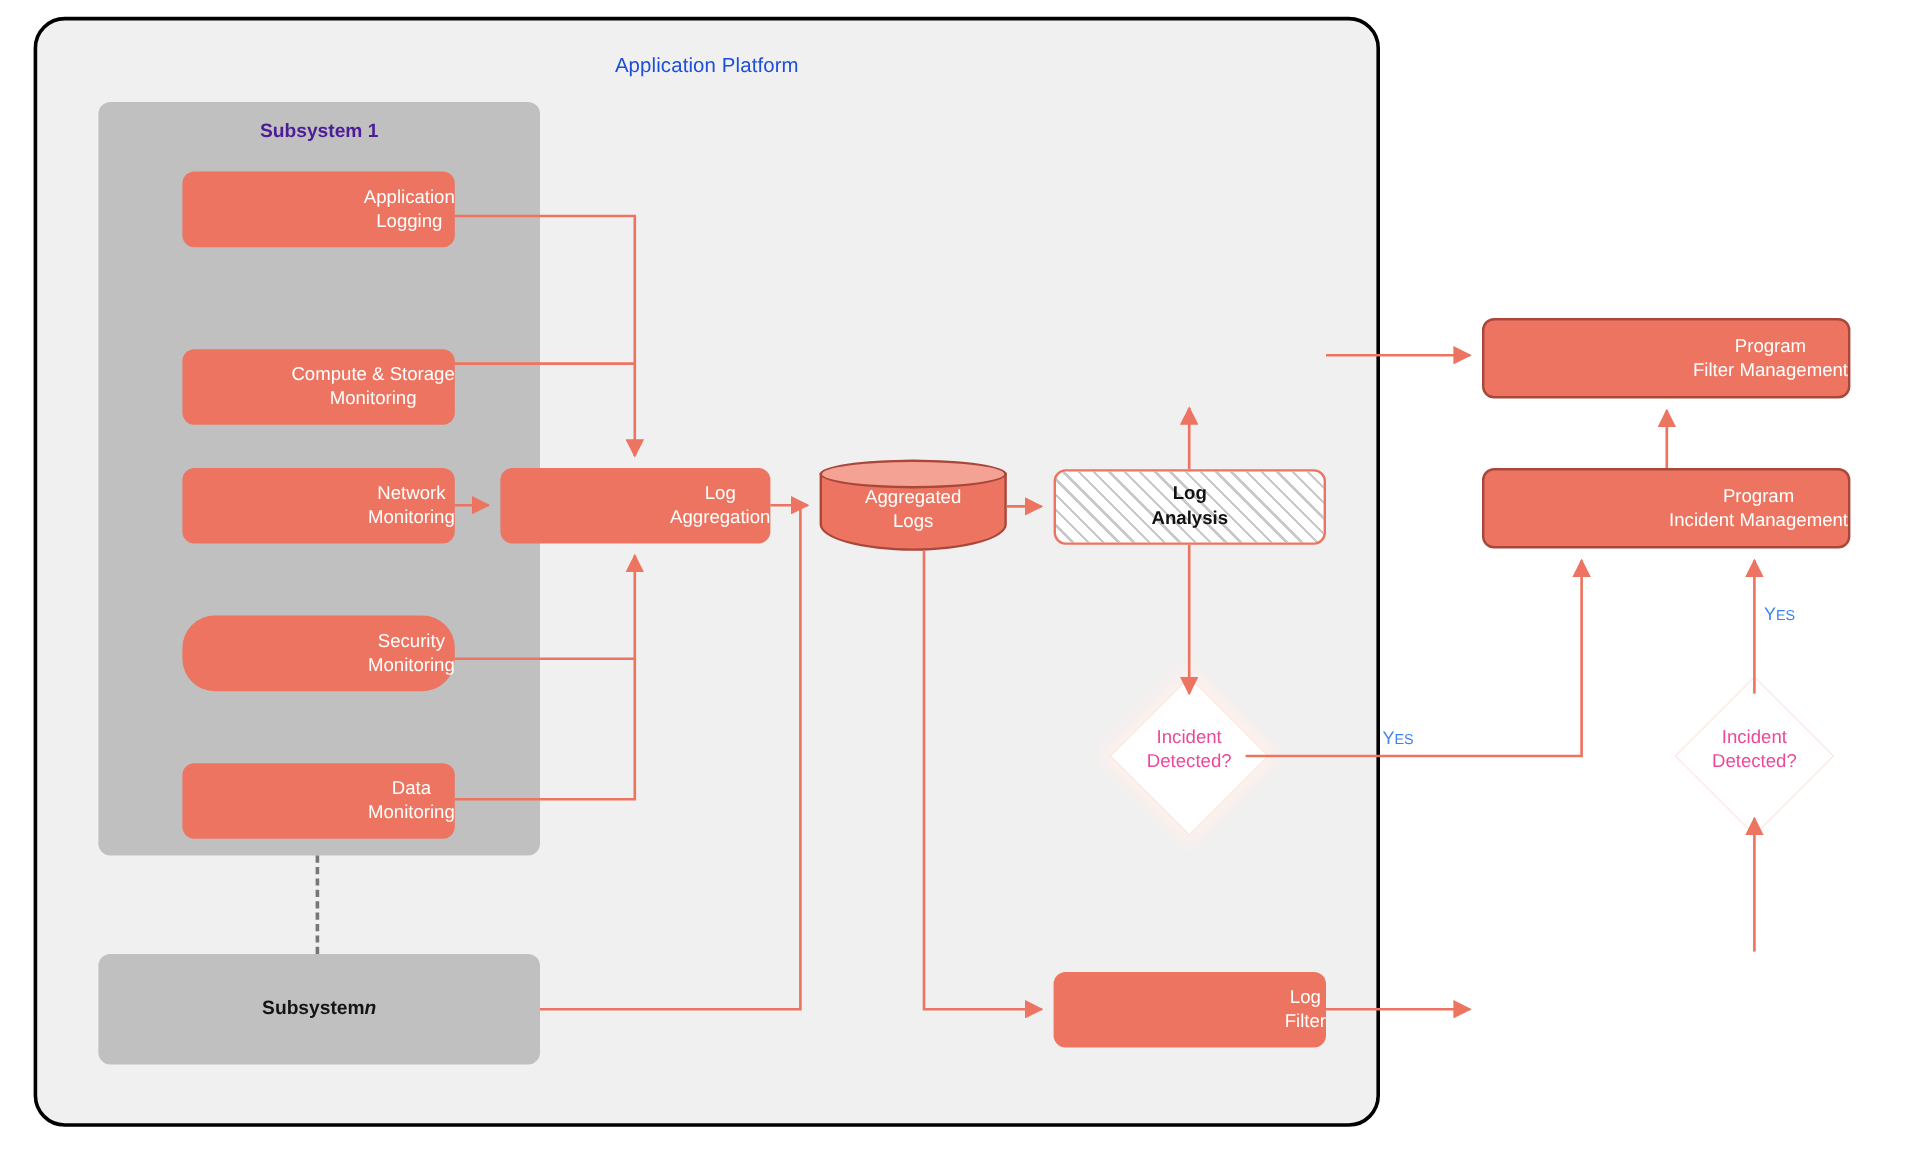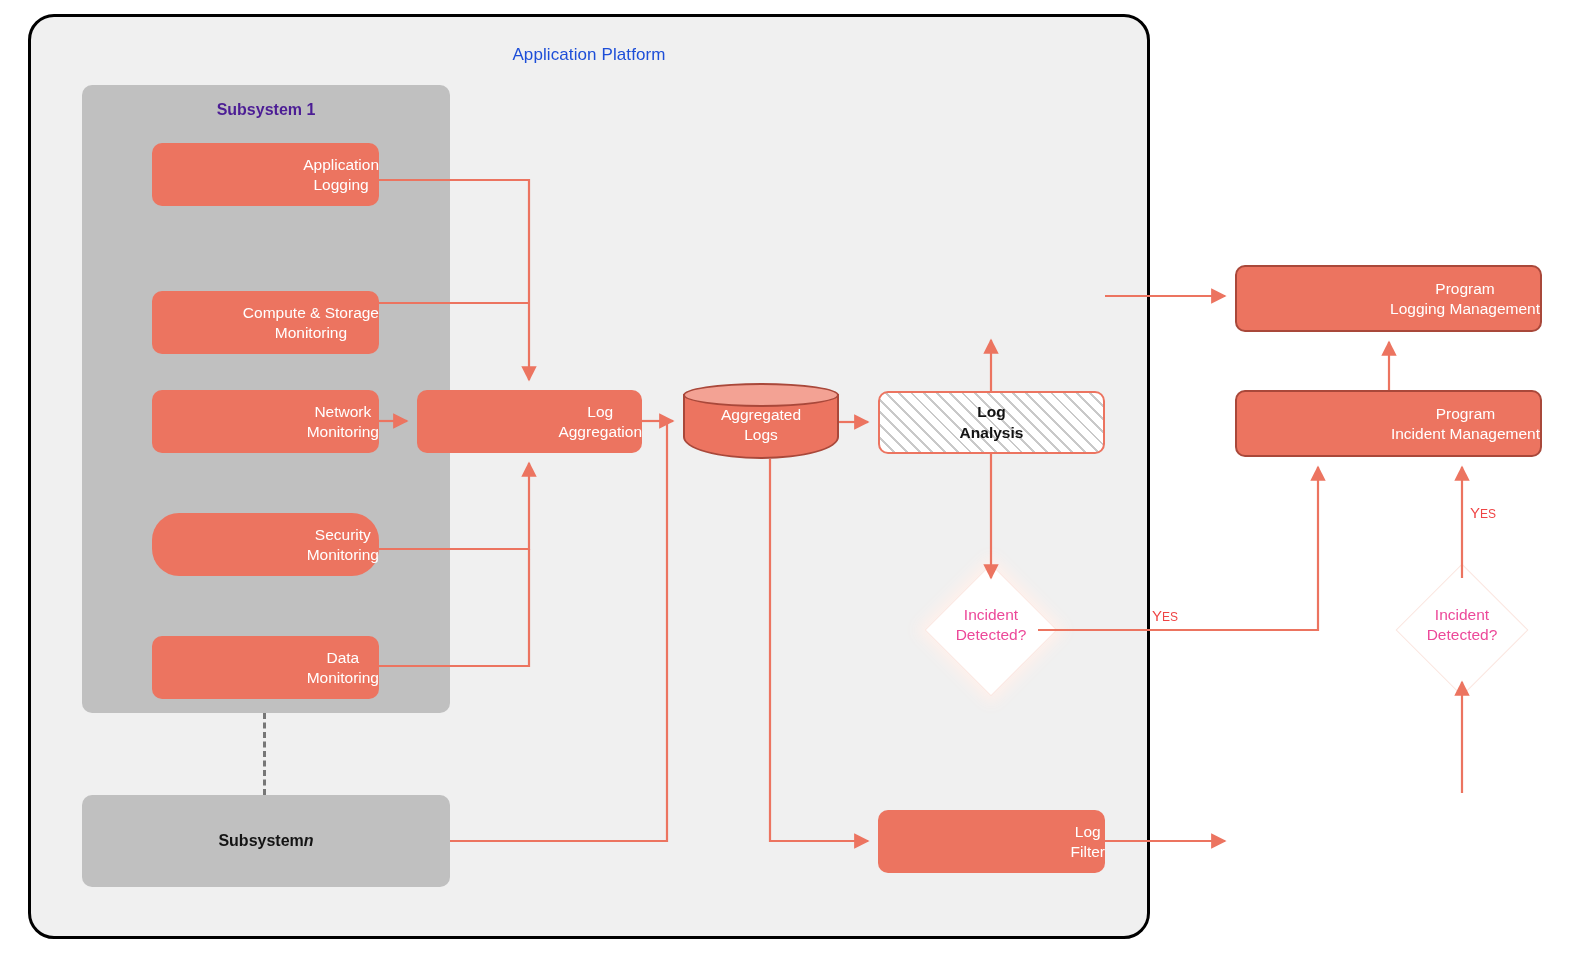--- a/index.html
+++ b/index.html
@@ -159,21 +159,21 @@
     justify-content: center;
     text-align: center;
     font-size: 15.5px;
     color: #ec4899;
     line-height: 1.3;
     pointer-events: none;
   }
   .edge-label {
     position: absolute;
     font-size: 15px;
-    color: #ef4444;
+    color: #3b82f6;
     white-space: nowrap;
   }
   .edge-label .sc { font-size: 12px; }
   svg.wires {
     position: absolute;
     left: 0; top: 0;
     width: 1590px;
     height: 961px;
     pointer-events: none;
   }
@@ -294,21 +294,21 @@
     <span>Y</span><span class="sc">ES</span>
   </div>
 
   <div class="edge-label" style="left:1470px; top:504px;">
     <span>Y</span><span class="sc">ES</span>
   </div>
 
   <div class="node dark-edge" style="left:1235px; top:265px; width:307px; height:67px;">
     <div>
       <span>Program</span><br>
-      <span>Logging Management</span>
+      <span>Filter Management</span>
     </div>
   </div>
 
   <div class="node dark-edge" style="left:1235px; top:390px; width:307px; height:67px;">
     <div>
       <span>Program</span><br>
       <span>Incident Management</span>
     </div>
   </div>
 

